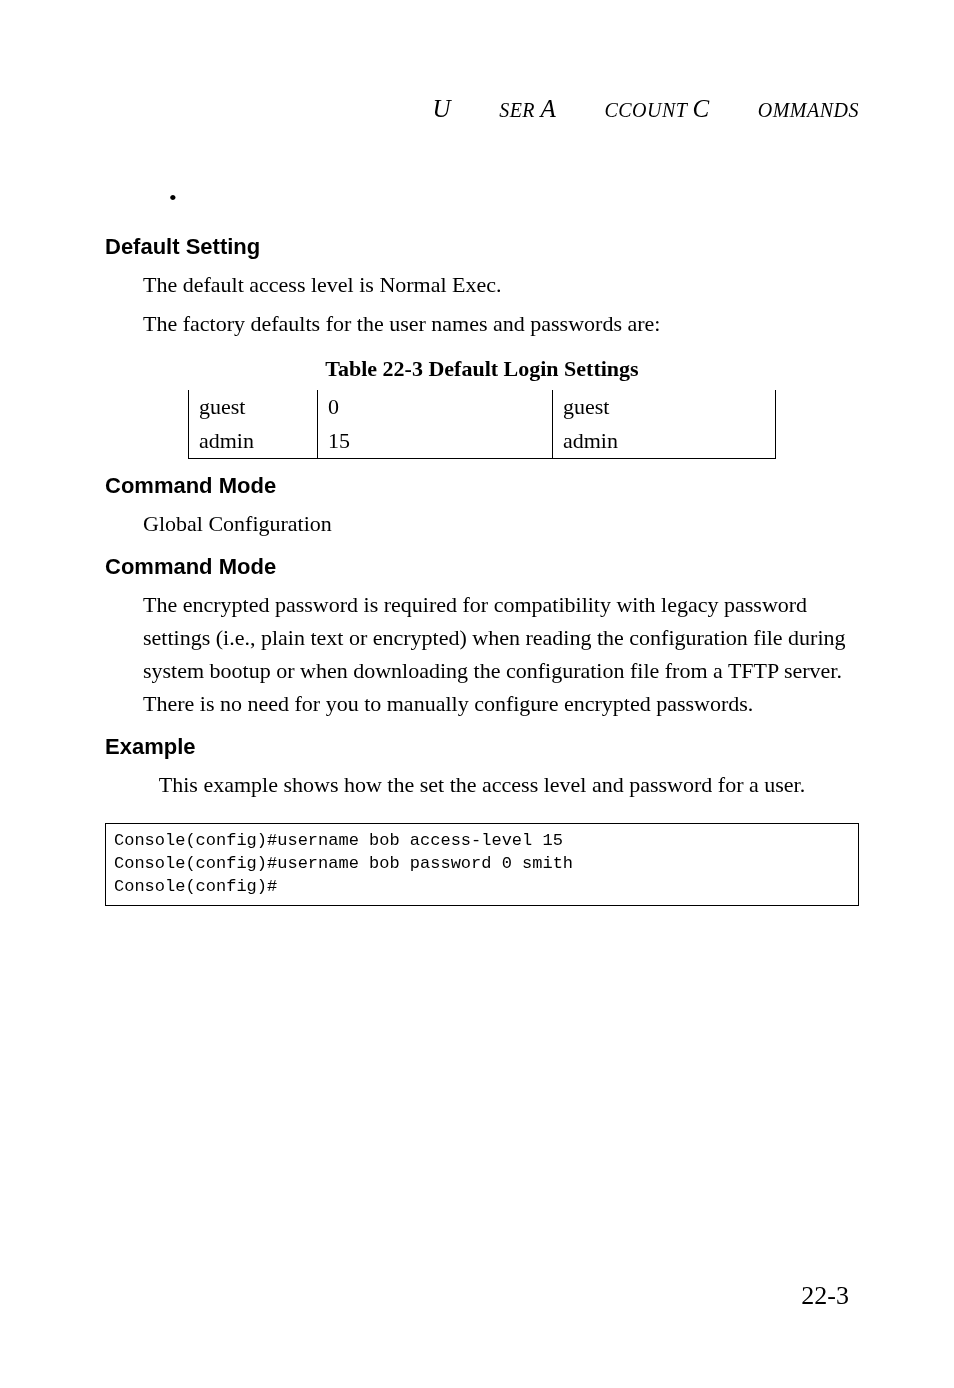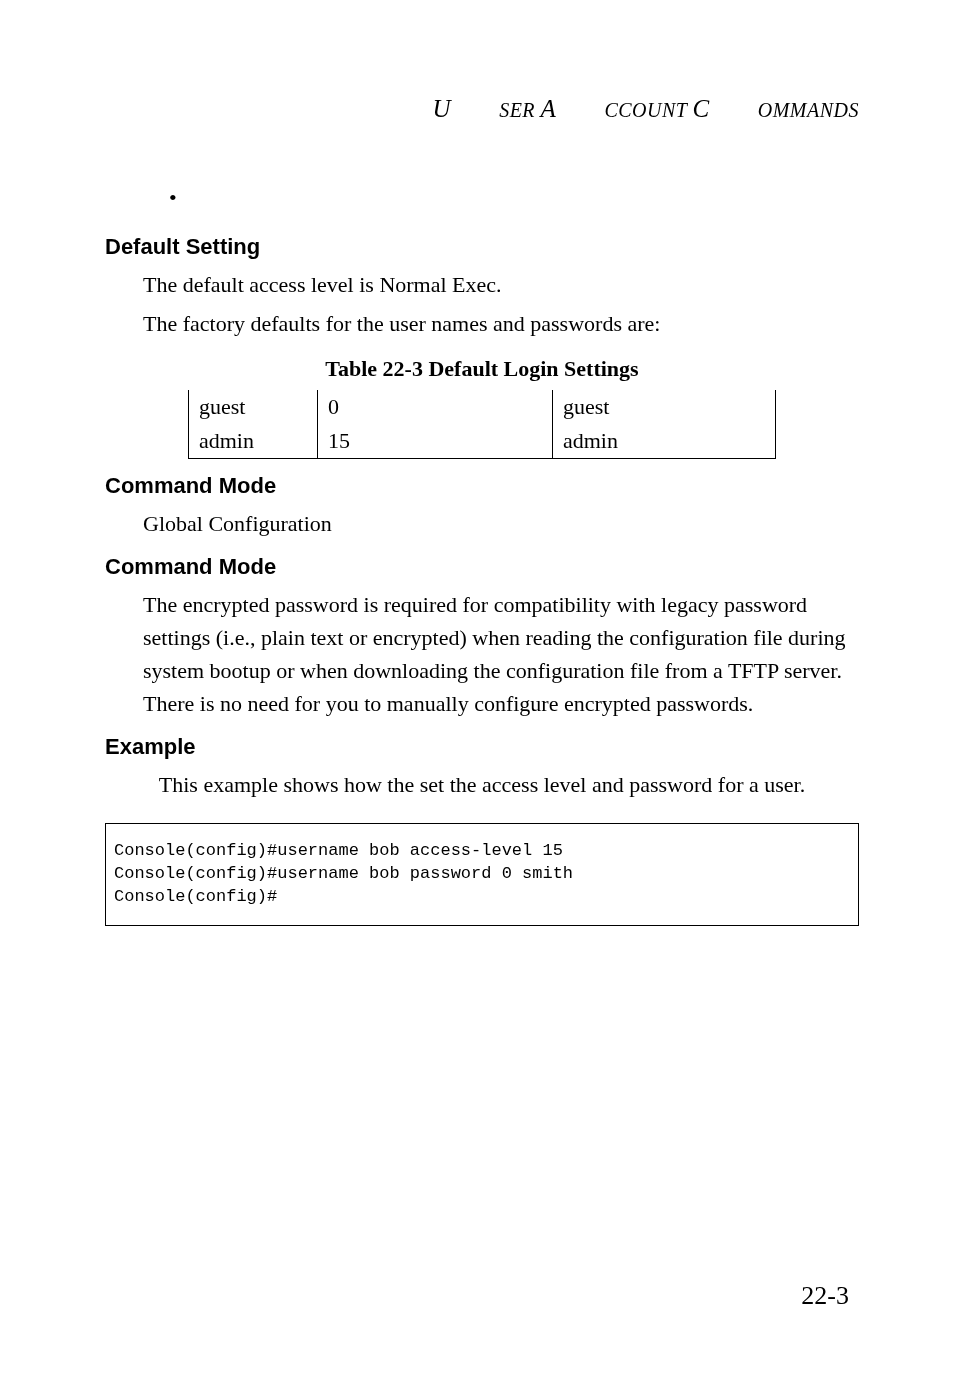--- a/index.html
+++ b/index.html
@@ -75,21 +75,21 @@
       font-size: 22px;
       line-height: 1.5;
       margin-top: 6px;
       margin-bottom: 22px;
       text-align: center;
     }
     pre.console {
       font-family: 'Courier New', Courier, monospace;
       font-size: 17px;
       border: 1.5px solid #000;
-      padding: 16px 8px;
+      padding: 6px 8px;
       white-space: pre;
       line-height: 1.35;
     }
     .page-num {
       position: absolute;
       bottom: 77px;
       right: 105px;
       font-size: 26px;
       font-family: Garamond, Georgia, 'Times New Roman', serif;
     }

